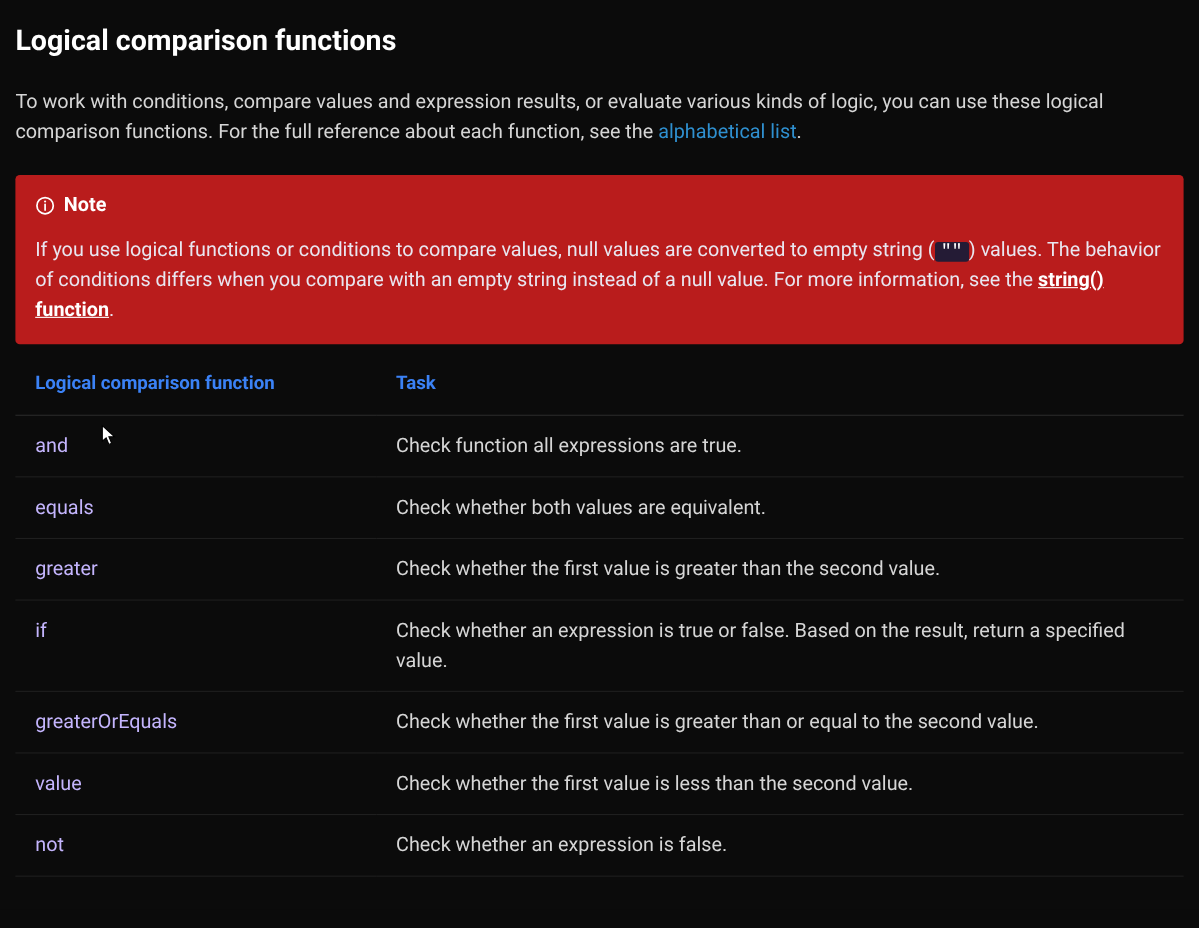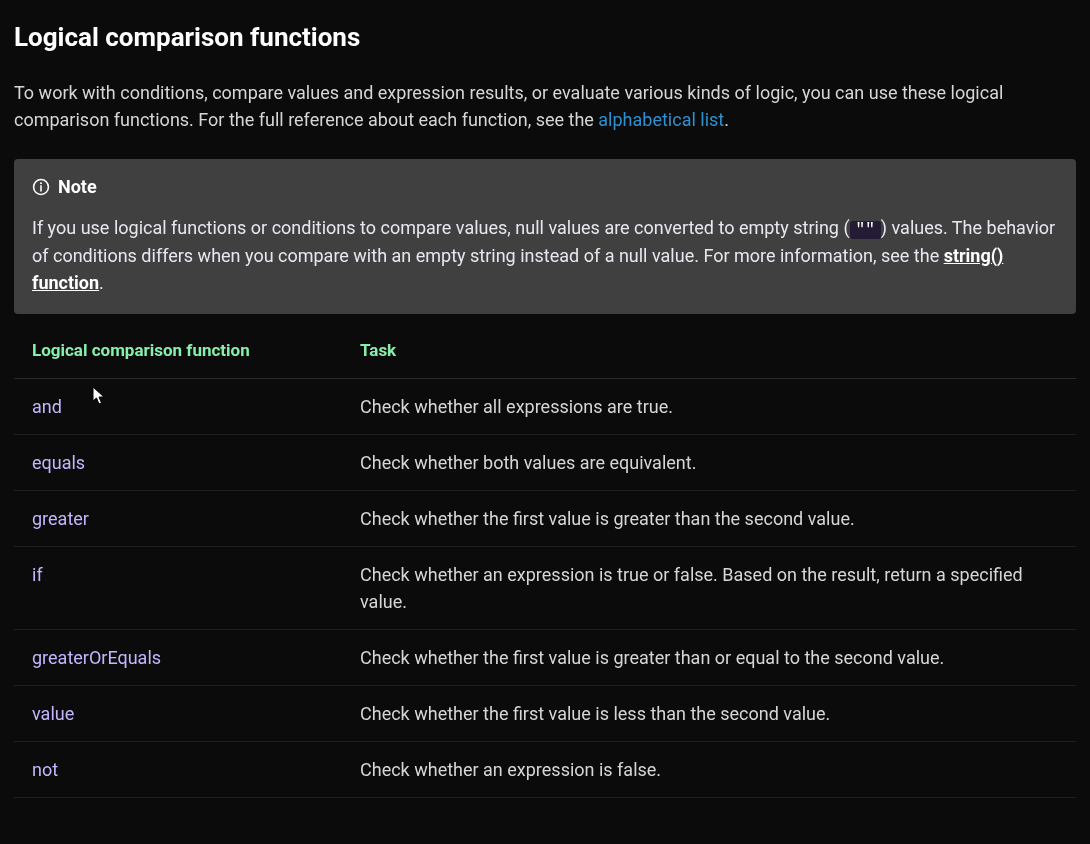--- a/index.html
+++ b/index.html
@@ -26,21 +26,21 @@
     margin: 4px 0 26px 0;
     max-width: 1030px;
     font-size: 18px;
   }
   a.inline-link {
     color: #2f90d0;
     text-decoration: none;
   }
 
   .note {
-    background: #404040;
+    background: #b91c1c;
     border-radius: 4px;
     padding: 14px 18px 18px 18px;
     margin: 0 0 10px 0;
     color: #e9e6f0;
     font-size: 18px;
   }
   .note-header {
     display: flex;
     align-items: center;
     font-weight: 700;
@@ -68,21 +68,21 @@
     text-decoration-color: #ffffff;
   }
 
   table.func-table {
     width: 100%;
     border-collapse: collapse;
     margin-top: 8px;
   }
   table.func-table th {
     text-align: left;
-    color: #86efac;
+    color: #3b82f6;
     font-weight: 700;
     padding: 14px 10px 14px 18px;
     border-bottom: 1px solid #2a2a2a;
     font-size: 17px;
   }
   table.func-table th:first-child { width: 300px; }
   table.func-table td {
     padding: 14px 10px 14px 18px;
     border-bottom: 1px solid #1f1f1f;
     color: #d6d6d6;
@@ -134,21 +134,21 @@
   <table class="func-table">
     <thead>
       <tr>
         <th>Logical comparison function</th>
         <th>Task</th>
       </tr>
     </thead>
     <tbody id="func-tbody">
         <tr>
           <td><a href="#">and</a></td>
-          <td>Check whether all expressions are true.</td>
+          <td>Check function all expressions are true.</td>
         </tr>
         <tr>
           <td><a href="#">equals</a></td>
           <td>Check whether both values are equivalent.</td>
         </tr>
         <tr>
           <td><a href="#">greater</a></td>
           <td>Check whether the first value is greater than the second value.</td>
         </tr>
         <tr>

